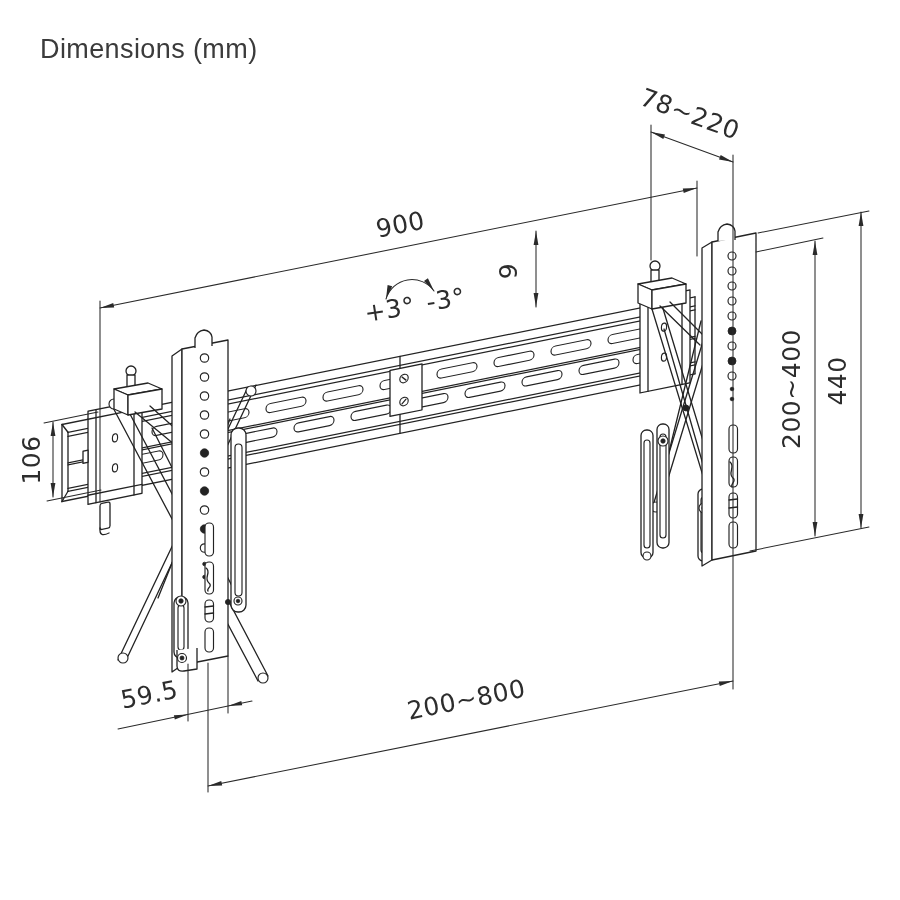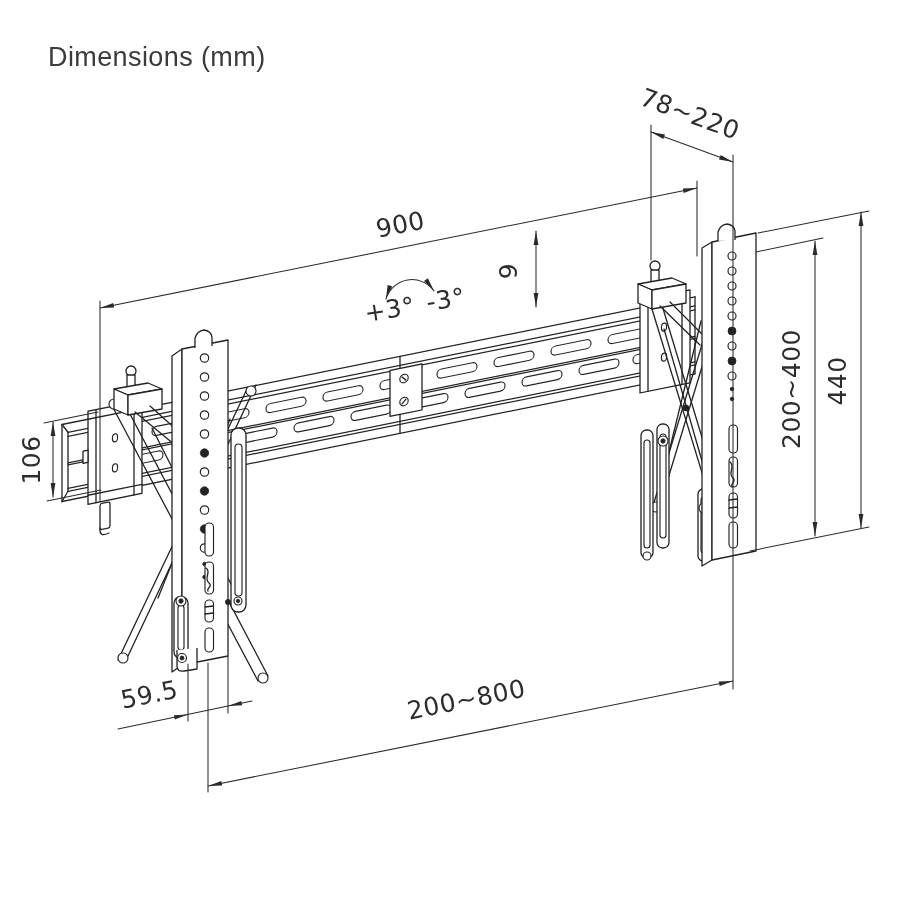--- a/index.html
+++ b/index.html
@@ -1,18 +1,18 @@
 <!DOCTYPE html>
 <html><head>
 <meta charset="utf-8">
 <style>
   html,body{margin:0;padding:0;background:#fff;}
   .page{position:relative;width:900px;height:900px;background:#ffffff;overflow:hidden;
         font-family:"Liberation Sans", sans-serif;}
-  .title{position:absolute;top:26px;left:32px;margin:16px;font-size:27px;font-weight:500;
+  .title{position:absolute;top:26px;left:32px;margin:8px;font-size:27px;font-weight:500;
          color:#3b3b3b;letter-spacing:.4px;font-family:"Liberation Sans", sans-serif;}
   svg{position:absolute;top:0;left:0;}
   
   .o  {fill:none;stroke:#232323;stroke-width:1.3;stroke-linecap:round;stroke-linejoin:round;}
   .of {fill:#ffffff;stroke:#232323;stroke-width:1.3;stroke-linejoin:round;}
   .hole {fill:#ffffff;stroke:#232323;stroke-width:1.15;}
   .holef{fill:#232323;stroke:#232323;stroke-width:.8;}
   .slot {fill:#ffffff;stroke:#232323;stroke-width:1.15;}
   
   .d  {fill:none;stroke:#2a2a2a;stroke-width:1.05;stroke-linecap:round;}

